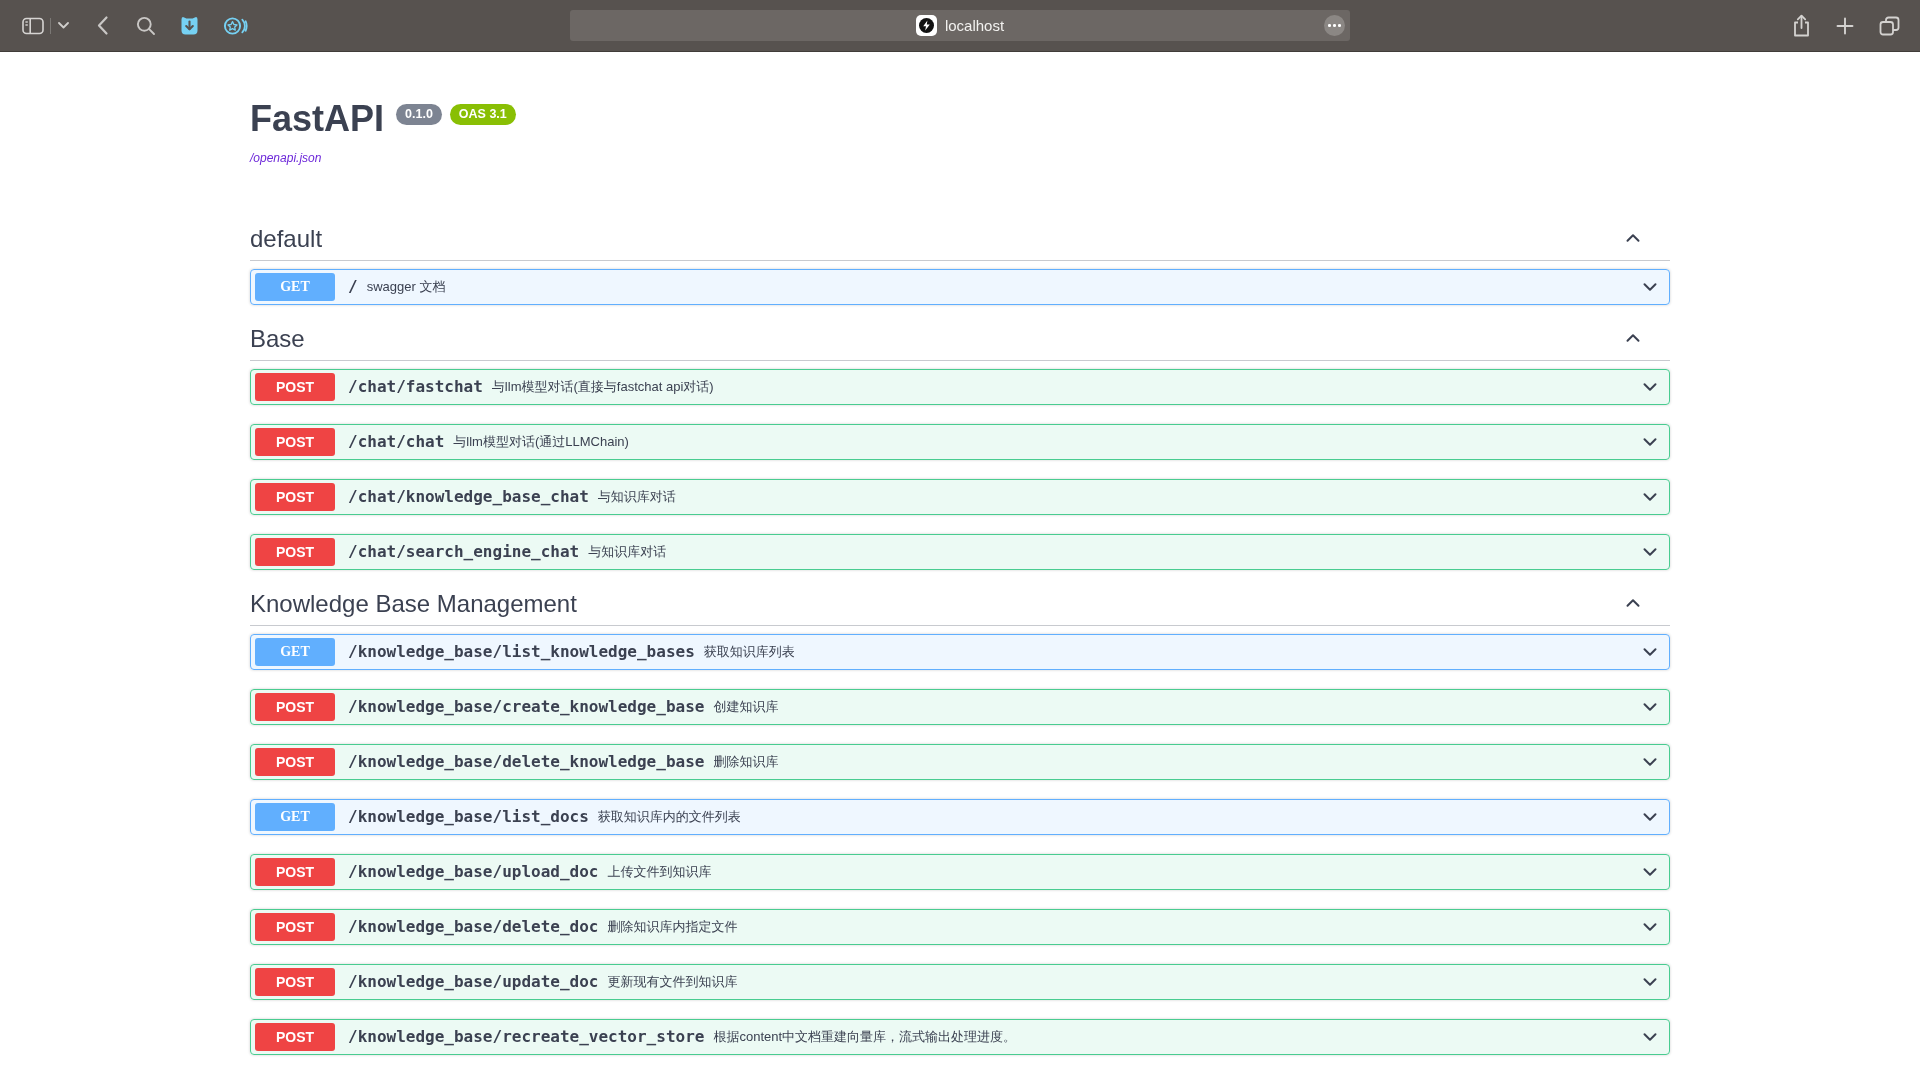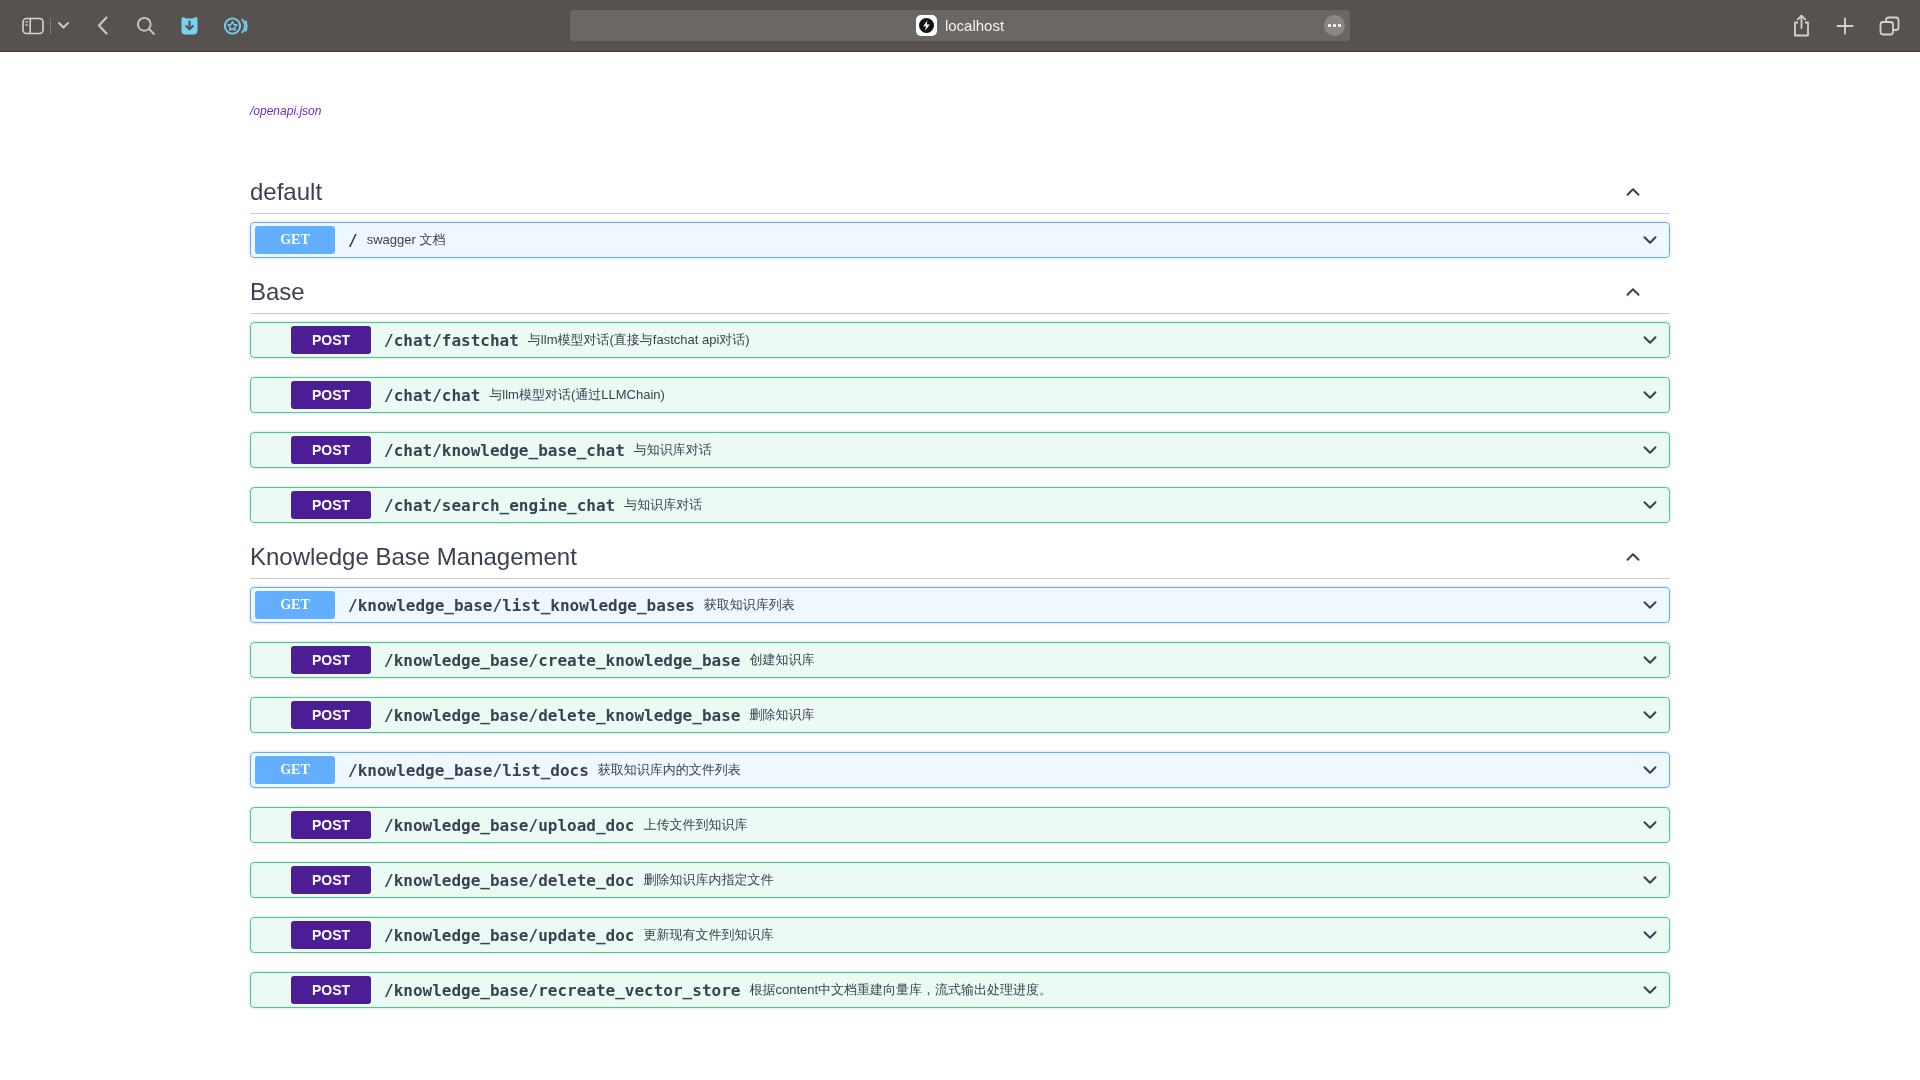--- a/index.html
+++ b/index.html
@@ -52,21 +52,21 @@
 
   .oplist { padding-top:8px; }
   .operation { display:flex; align-items:center; height:36px; margin-bottom:19px;
     border:1px solid; border-radius:4px; padding:0 9px 0 4px;
     box-shadow:0 0 3px rgba(0,0,0,.19); cursor:pointer; }
   .op-get  { background:rgba(97,175,254,.1);  border-color:#61affe; }
   .op-post { background:rgba(73,204,144,.1); border-color:#49cc90; }
   .method-badge { min-width:80px; text-align:center; padding:7px 0; border-radius:3px;
     color:#fff; font-weight:700; font-size:14px; line-height:1; }
   .op-get  .method-badge { background:#61affe;font-family:Liberation Serif, serif; }
-  .op-post .method-badge { background:#4c1d95;margin-left:36px; }
+  .op-post .method-badge { background:#ef4444; }
   .op-path { margin-left:13px; font-family:"DejaVu Sans Mono","Liberation Mono",monospace;
     font-weight:700; font-size:16px; color:#3b4151; white-space:nowrap; }
   .op-desc { margin-left:9px; font-size:13px; color:#3b4151; white-space:nowrap; }
   .op-chevron { margin-left:auto; display:flex; align-items:center; }
 </style>
 </head>
 <body>
 
 <div class="toolbar">
   <div class="tb-left">
@@ -146,20 +146,27 @@
       <svg width="21" height="20" viewBox="0 0 21 20">
         <rect x="7" y="1.5" width="12.5" height="12.5" rx="2.5" fill="none" stroke="#d4d2d0" stroke-width="1.8"></rect>
         <rect x="1.5" y="6" width="12.5" height="12.5" rx="2.5" fill="#57524f" stroke="#d4d2d0" stroke-width="1.8"></rect>
       </svg>
     </span>
   </div>
 </div>
 
 <div class="page">
   <div class="wrapper">
+    <div class="title-row">
+      <span class="api-title">FastAPI</span>
+      <span class="badges">
+        <span class="pill pill-version">0.1.0</span>
+        <span class="pill pill-oas">OAS 3.1</span>
+      </span>
+    </div>
     <a class="spec-link">/openapi.json</a>
 
     <div class="sections" id="sections-root">
   <section class="api-section">
     <div class="section-header">
       <h3 class="section-title">default</h3>
       <span class="chev">
         <svg width="20" height="20" viewBox="0 0 20 20">
           <path d="M4.5 12.7 L10 7.2 L15.5 12.7" fill="none" stroke="#3b4151" stroke-width="2" stroke-linecap="round" stroke-linejoin="round"></path>
         </svg>

